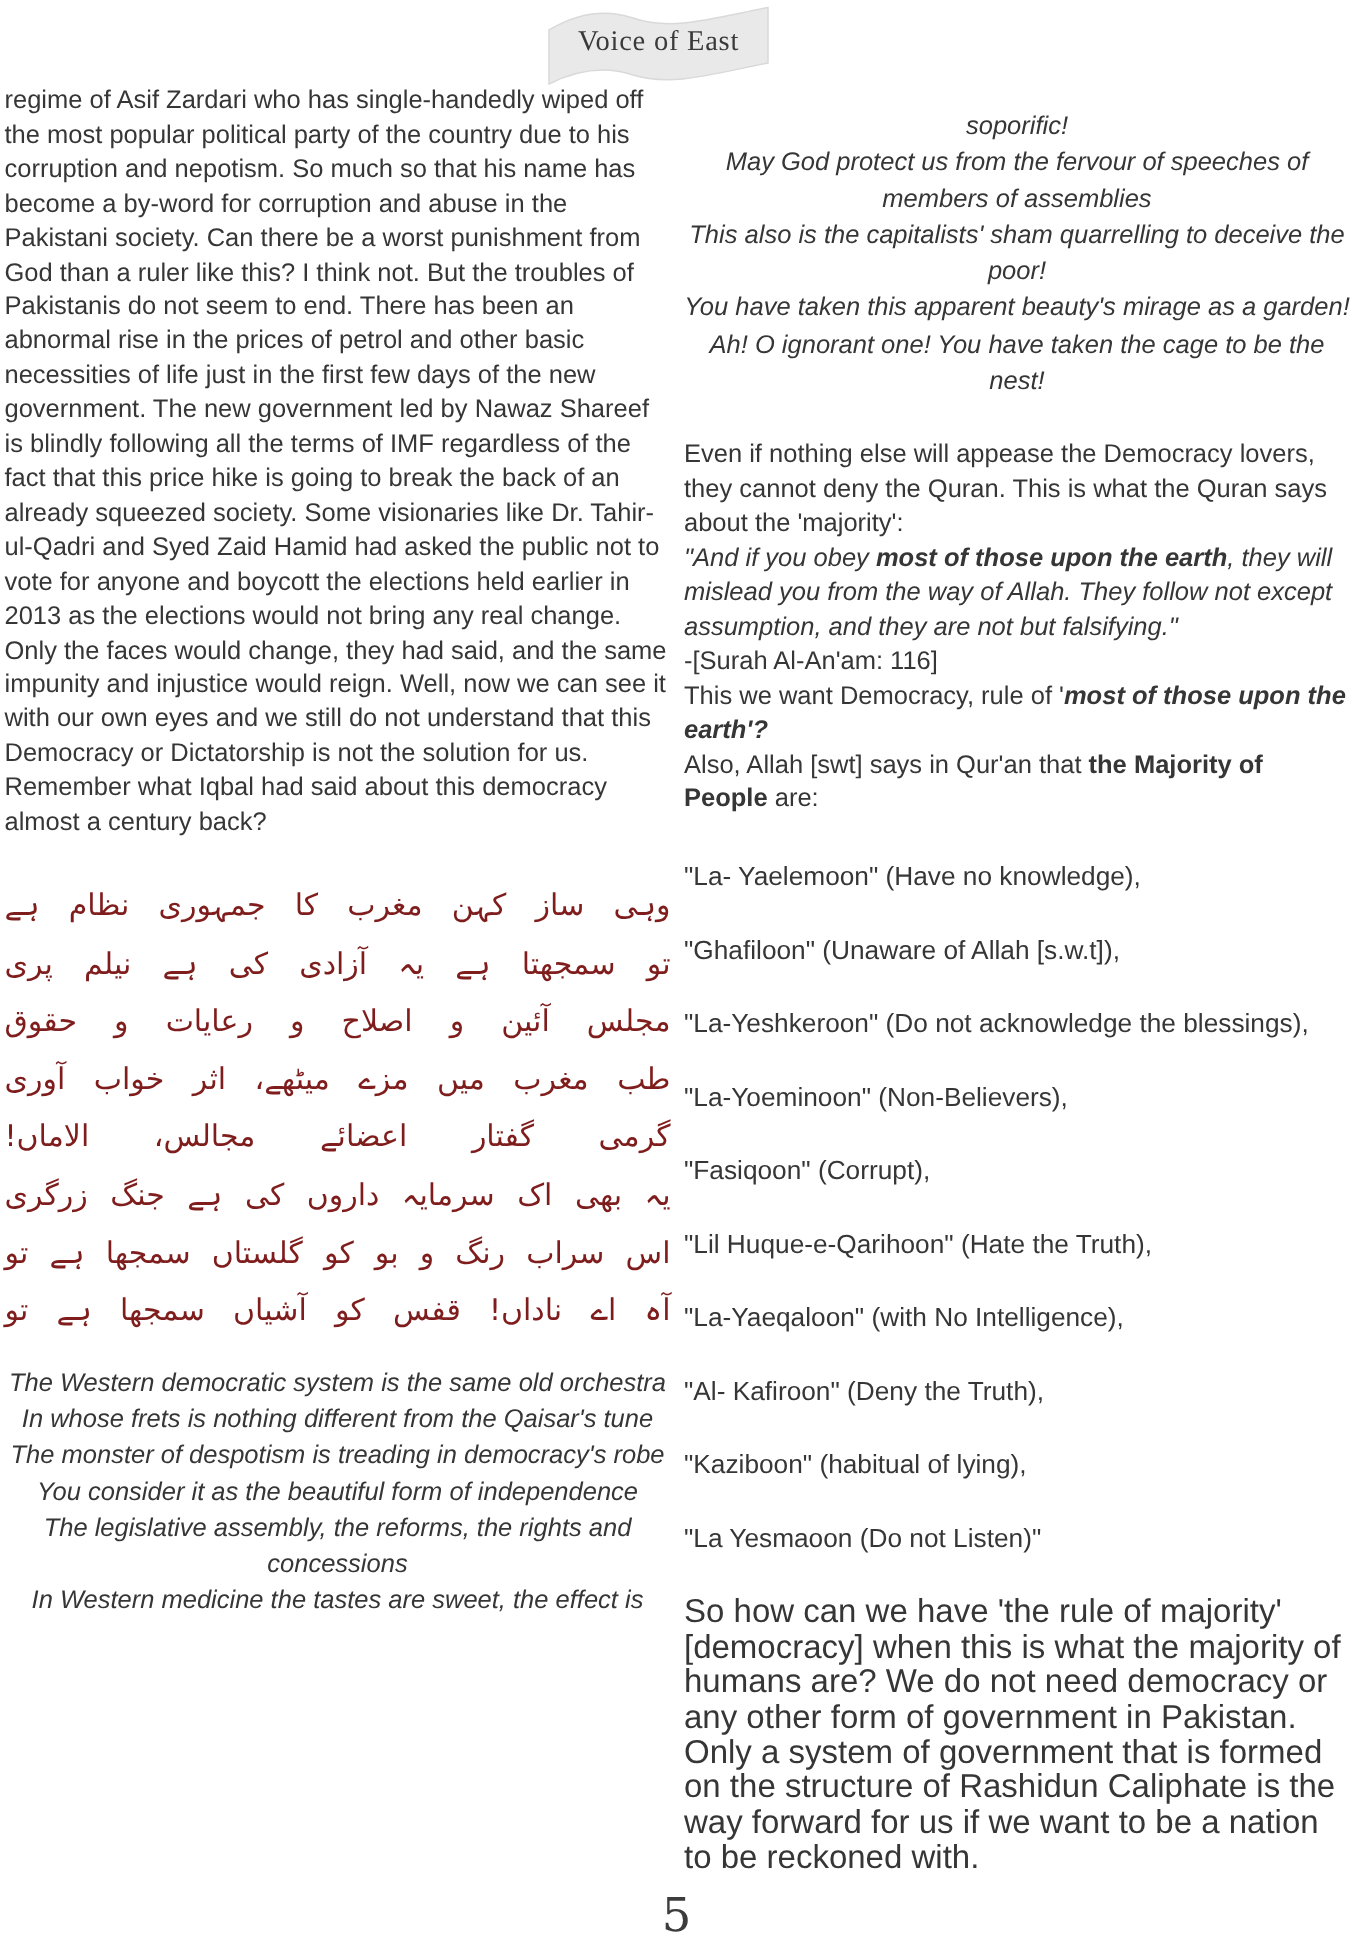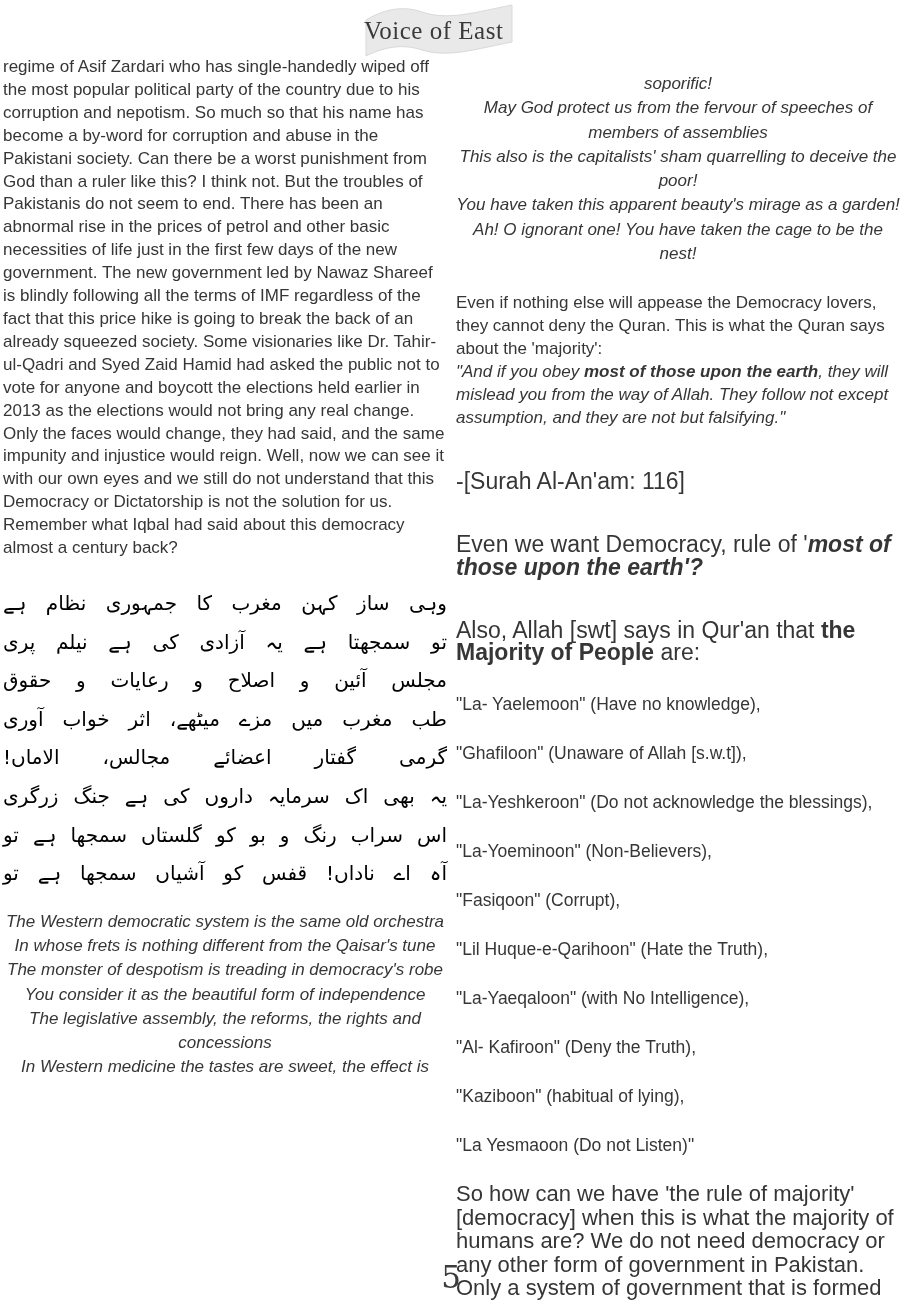--- a/index.html
+++ b/index.html
@@ -19,23 +19,23 @@
     left: 364px;
     width: 150px;
     height: 56px;
   }
   .banner svg { position: absolute; top: 0; left: 0; }
   .banner-text {
     position: absolute;
     top: 15px;
     left: 0;
     width: 100%;
-    text-align: left;
+    text-align: center;
     font-family: "Liberation Serif", serif;
-    font-size: 25px;
+    font-size: 19px;
     letter-spacing: 0.5px;
     color: #3a3a3a;
   }
   
   .columns {
     position: absolute;
     top: 56px;
     left: 3px;
     width: 896px;
     display: flex;
@@ -51,34 +51,34 @@
   .urdu-poem { margin-top: 24px; }
   .urdu-line {
     direction: rtl;
     unicode-bidi: embed;
     font-family: "DejaVu Sans", sans-serif;
     font-size: 20px;
     line-height: 38.6px;
     text-align: justify;
     text-align-last: justify;
     text-justify: inter-word;
-    color: #000000;
+    color: #7f1d1d;
   }
   
   .poem-trans { margin-top: 17px; }
   .trans-line {
     font-style: italic;
     font-size: 17px;
     line-height: 24.3px;
     text-align: center;
   }
   
   .rc-intro { margin-top: 26px; }
   .quote-par { font-style: italic; font-size: 17px; line-height: 22.9px; }
-  .plain-line { font-size: 23px; line-height: 22.9px; margin-top: 40px; }
+  .plain-line { font-size: 17px; line-height: 22.9px; }
   .bold-it { font-weight: bold; font-style: italic; }
   .majority-list { margin-top: 29px; }
   .majority-item {
     font-size: 17.5px;
     line-height: 22.9px;
     margin-bottom: 26px;
   }
   .closing-par { margin-top: 0px; font-size: 22px; line-height: 23.4px; }
   
   .page-number {
@@ -139,21 +139,21 @@
         <div class="trans-line">May God protect us from the fervour of speeches of members of assemblies</div>
         <div class="trans-line">This also is the capitalists' sham quarrelling to deceive the poor!</div>
         <div class="trans-line">You have taken this apparent beauty's mirage as a garden!</div>
         <div class="trans-line">Ah! O ignorant one! You have taken the cage to be the nest!</div>
       </div>
 
       <div class="rc-intro">
         <div class="body-par">Even if nothing else will appease the Democracy lovers, they cannot deny the Quran. This is what the Quran says about the 'majority':</div>
         <div class="quote-par"><span>"And if you obey </span><strong>most of those upon the earth</strong><span>, they will mislead you from the way of Allah. They follow not except assumption, and they are not but falsifying."</span></div>
         <div class="plain-line">-[Surah Al-An'am: 116]</div>
-        <div class="plain-line"><span>Even we want Democracy, rule of '</span><span class="bold-it">most of those upon the earth'?</span></div>
+        <div class="plain-line"><span>This we want Democracy, rule of '</span><span class="bold-it">most of those upon the earth'?</span></div>
         <div class="plain-line"><span>Also, Allah [swt] says in Qur'an that </span><strong>the Majority of People</strong><span> are:</span></div>
       </div>
 
       <div class="majority-list">
         <div class="majority-item">"La- Yaelemoon" (Have no knowledge),</div>
         <div class="majority-item">"Ghafiloon" (Unaware of Allah [s.w.t]),</div>
         <div class="majority-item">"La-Yeshkeroon" (Do not acknowledge the blessings),</div>
         <div class="majority-item">"La-Yoeminoon" (Non-Believers),</div>
         <div class="majority-item">"Fasiqoon" (Corrupt),</div>
         <div class="majority-item">"Lil Huque-e-Qarihoon" (Hate the Truth),</div>

